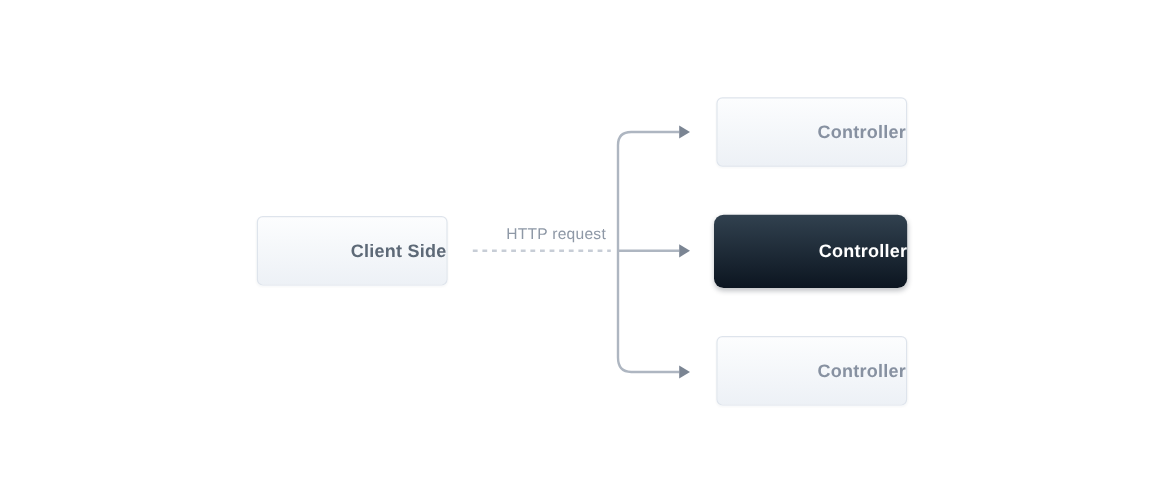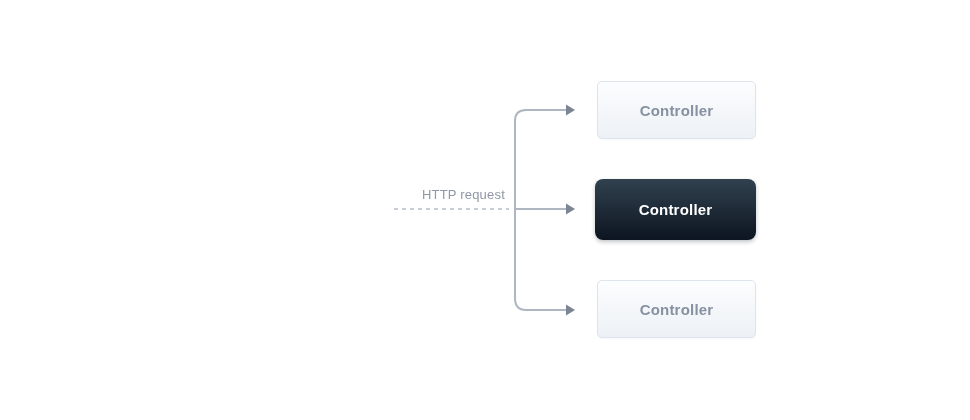--- a/index.html
+++ b/index.html
@@ -33,21 +33,21 @@
     stroke-dasharray: 4 4;
   }
   .arrowhead {
     fill: var(--arrowhead, #7b8593);
     stroke: none;
   }
   .node {
     position: absolute;
     display: flex;
     align-items: center;
-    justify-content: center;
+    justify-content: flex-end;
     box-sizing: border-box;
     font-size: 15px;
     font-weight: 600;
     letter-spacing: 0.2px;
   }
   .node.light {
     width: 159px;
     height: 58px;
     background: linear-gradient(180deg, var(--node-fill-top, #fcfdfe) 0%, var(--node-fill-bottom, #edf1f6) 100%);
     border: 1px solid var(--node-border, #dee4ec);
@@ -96,20 +96,23 @@
 
     <path class="edge-line" d="M 566 110 H 526 Q 515 110 515 121 V 298 Q 515 310 526 310 H 566"></path>
 
     <path class="edge-line" d="M 515 209 H 566"></path>
 
     <polygon class="arrowhead" points="566,104.5 575,110 566,115.5"></polygon>
     <polygon class="arrowhead" points="566,203.5 575,209 566,214.5"></polygon>
     <polygon class="arrowhead" points="566,304.5 575,310 566,315.5"></polygon>
   </svg>
 
+  <div class="node light client">
+    <span>Client Side</span>
+  </div>
 
   <div class="edge-label">HTTP request</div>
 
   <div class="node light ctrl-top">
     <span>Controller</span>
   </div>
 
   <div class="node dark">
     <span>Controller</span>
   </div>

